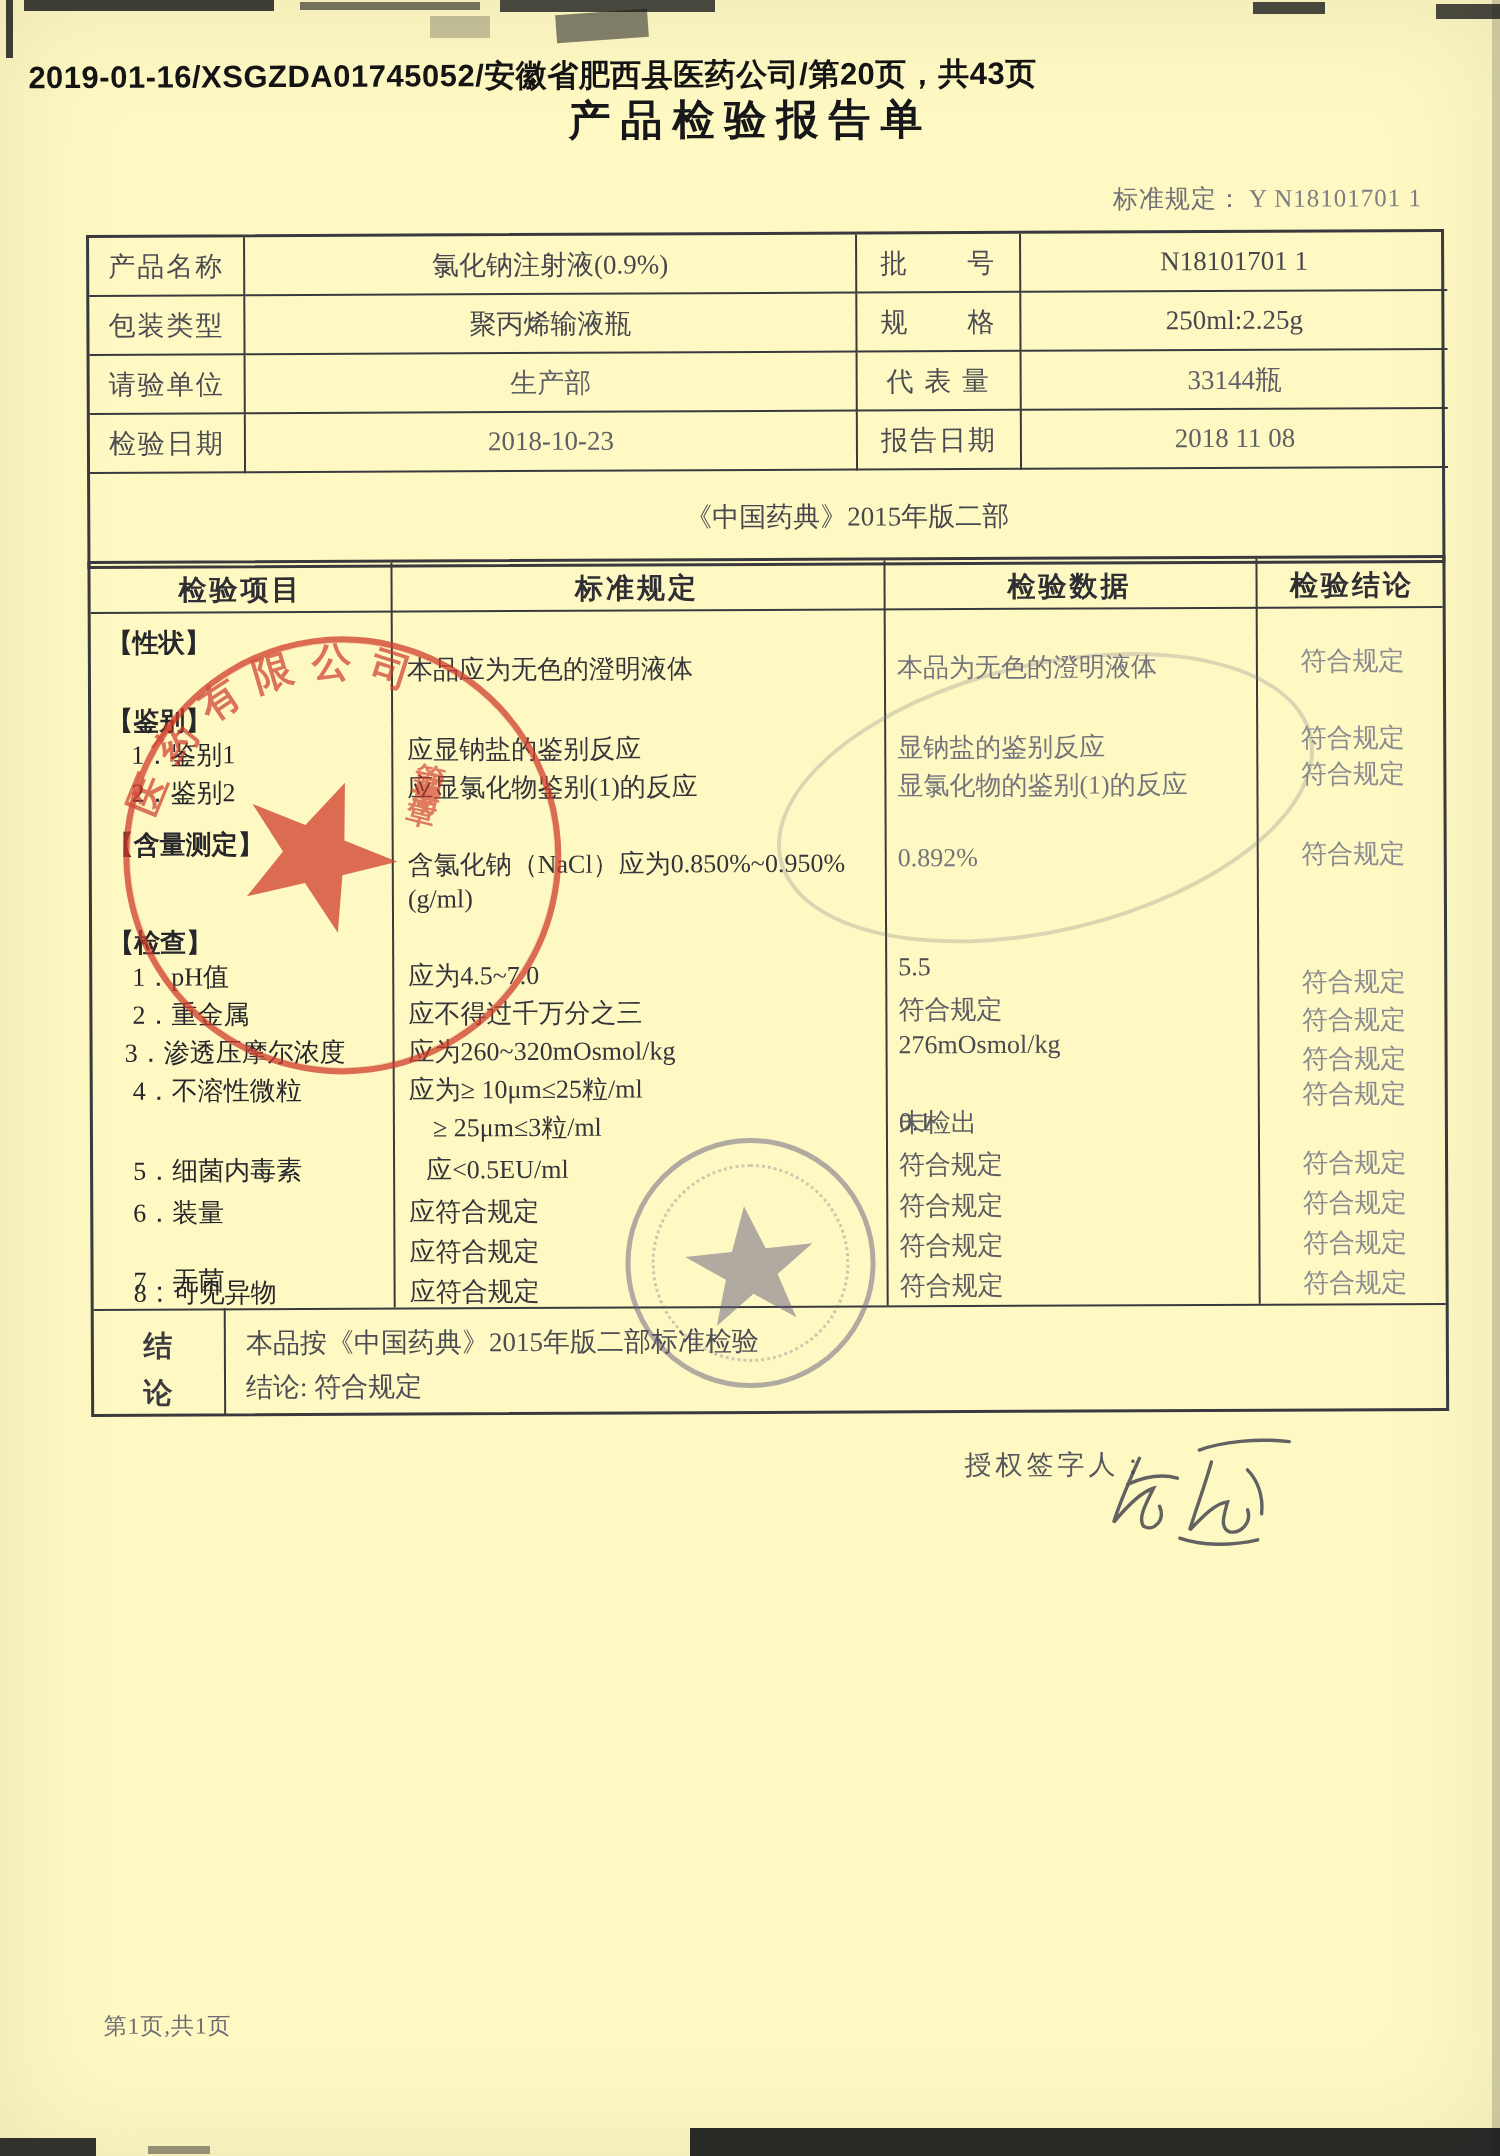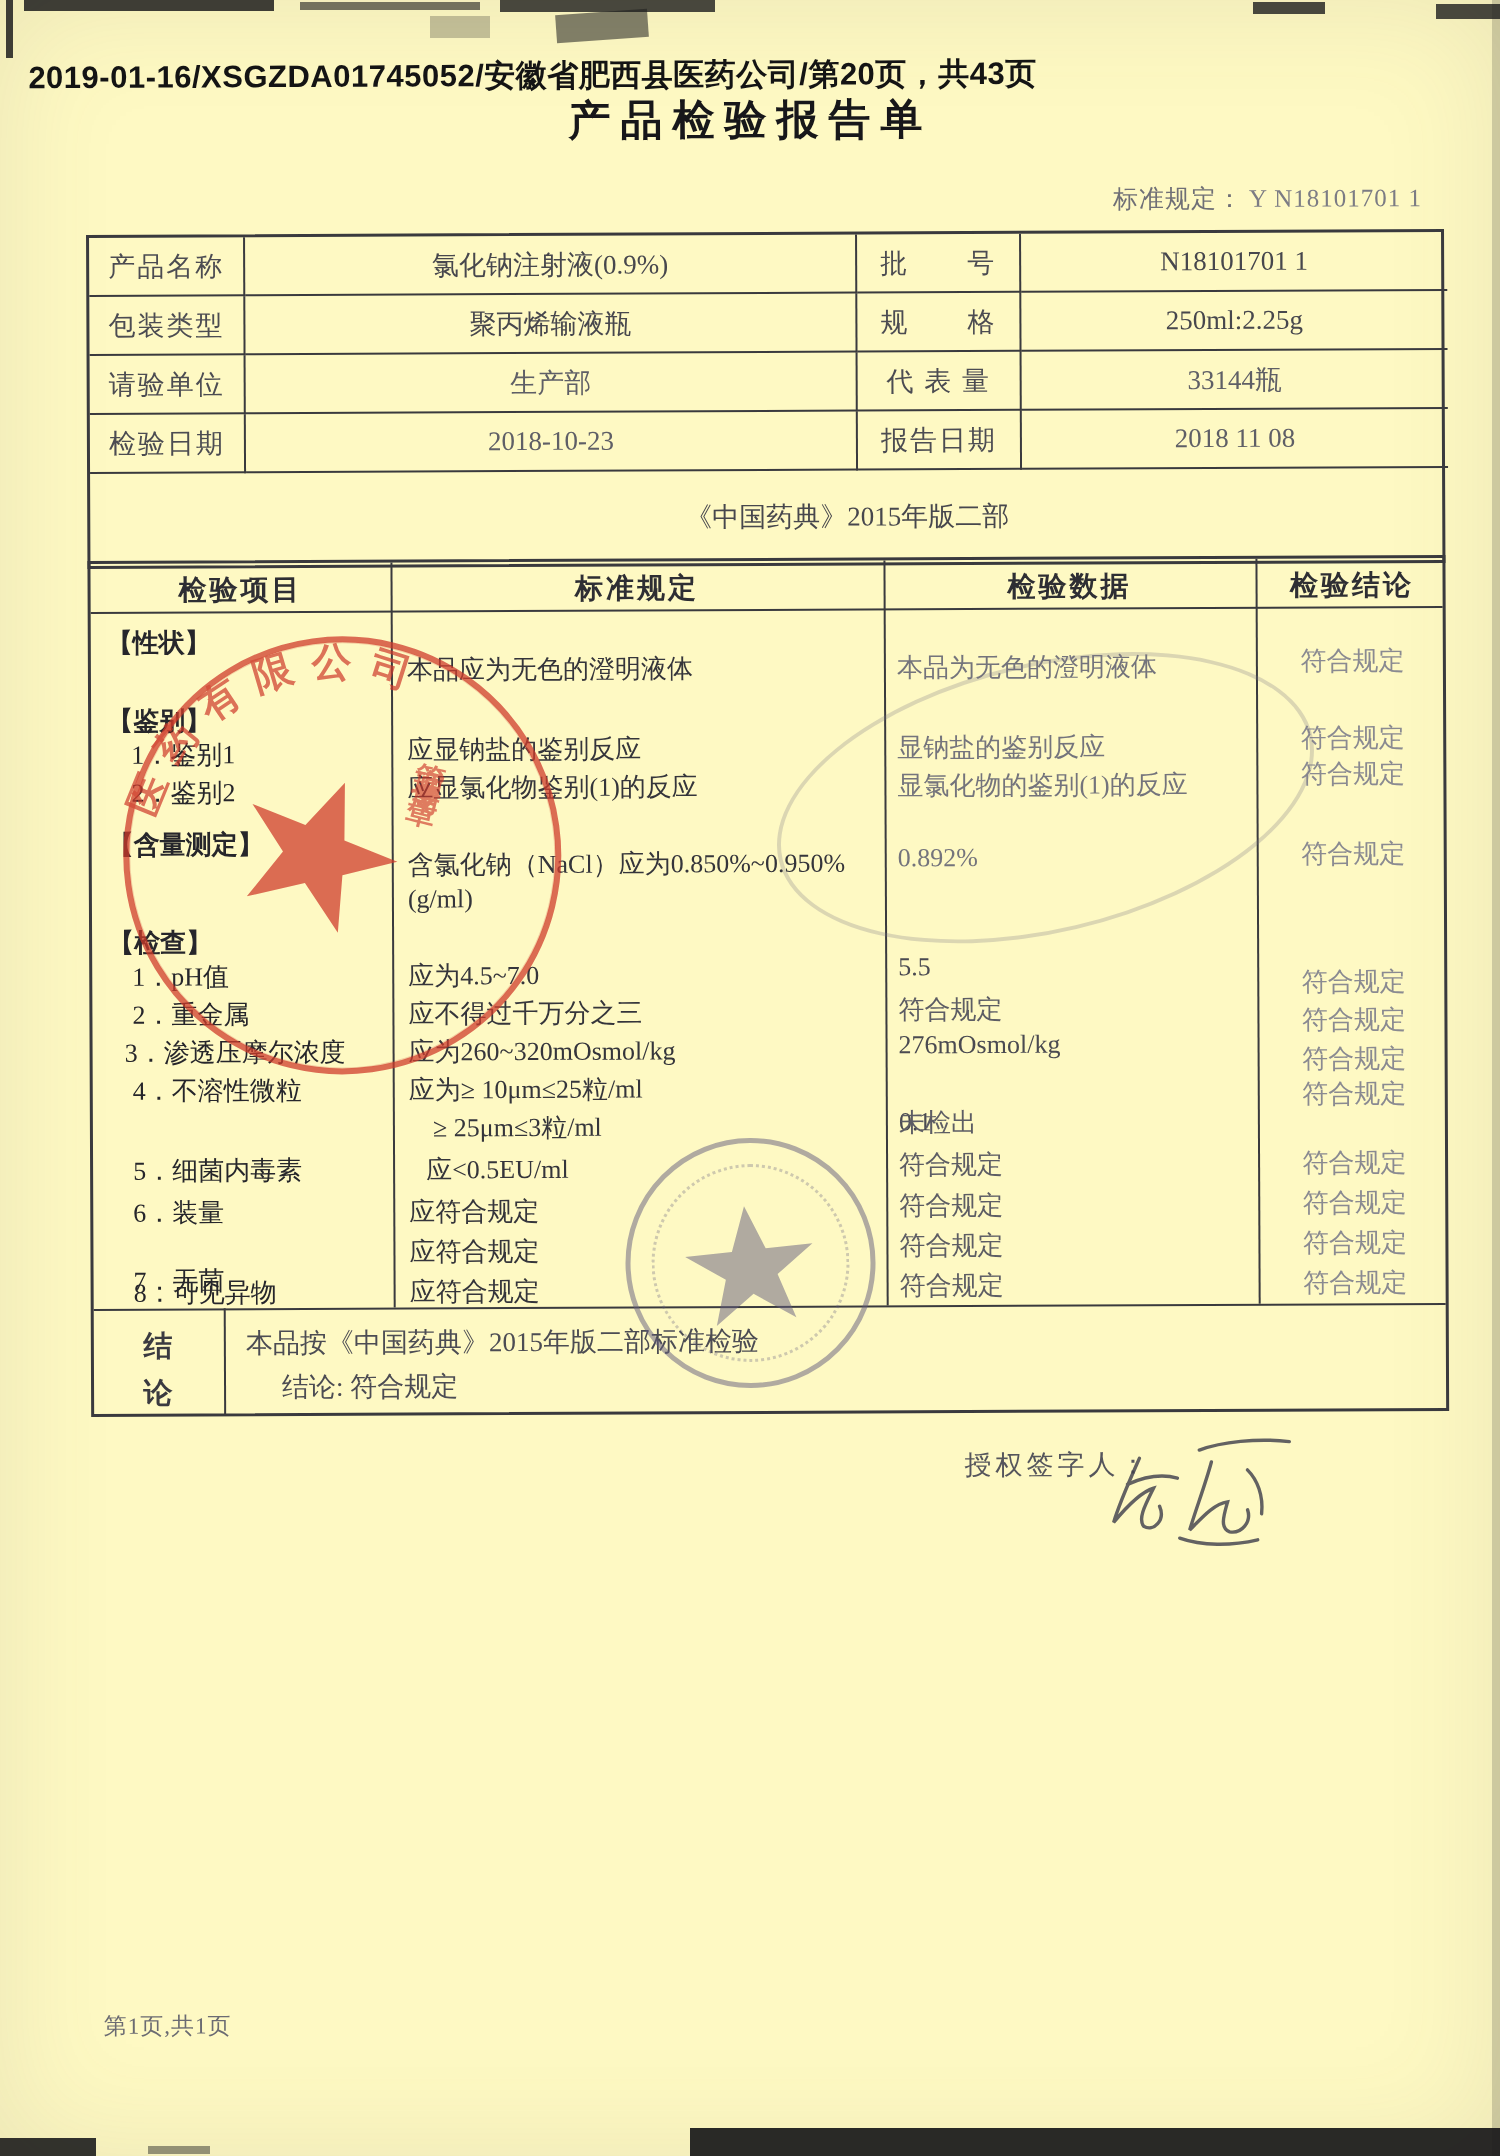--- a/index.html
+++ b/index.html
@@ -198,21 +198,21 @@
       <div class="cellline c-conc" style="top:483px;">符合规定</div>
       <div class="cellline c-conc" style="top:518px;">符合规定</div>
       <div class="cellline c-conc" style="top:587px;">符合规定</div>
       <div class="cellline c-conc" style="top:627px;">符合规定</div>
       <div class="cellline c-conc" style="top:667px;">符合规定</div>
       <div class="cellline c-conc" style="top:707px;">符合规定</div>
 
       <div class="concl-label" style="top:763px;">结</div>
       <div class="concl-label" style="top:810px;">论</div>
       <div class="cellline" style="left:152px;top:762px;color:#4c4c53;font-size:27px;">本品按《中国药典》2015年版二部标准检验</div>
-      <div class="cellline" style="left:152px;top:806px;color:#4c4c53;font-size:27px;margin-left:36px;">结论: 符合规定</div>
+      <div class="cellline" style="left:152px;top:806px;color:#4c4c53;font-size:27px;">结论: 符合规定</div>
     </div>
 
     <div class="signer">授权签字人：</div>
     <svg class="sig-svg" width="260" height="140" viewBox="0 0 260 140">
       <g fill="none" stroke="#41414d" stroke-width="3.4" stroke-linecap="round" opacity="0.82">
         <path d="M138,32 C160,24 196,20 228,24"></path>
         <path d="M78,40 C70,58 58,84 52,104 C62,92 78,74 92,70 C84,86 76,100 82,108 C92,114 104,102 98,88"></path>
         <path d="M66,66 C84,58 102,56 116,60"></path>
         <path d="M150,44 C144,66 134,92 128,112 C140,100 152,86 166,84 C162,98 158,110 168,114 C180,116 190,104 186,92"></path>
         <path d="M186,52 C196,62 202,78 200,96"></path>

